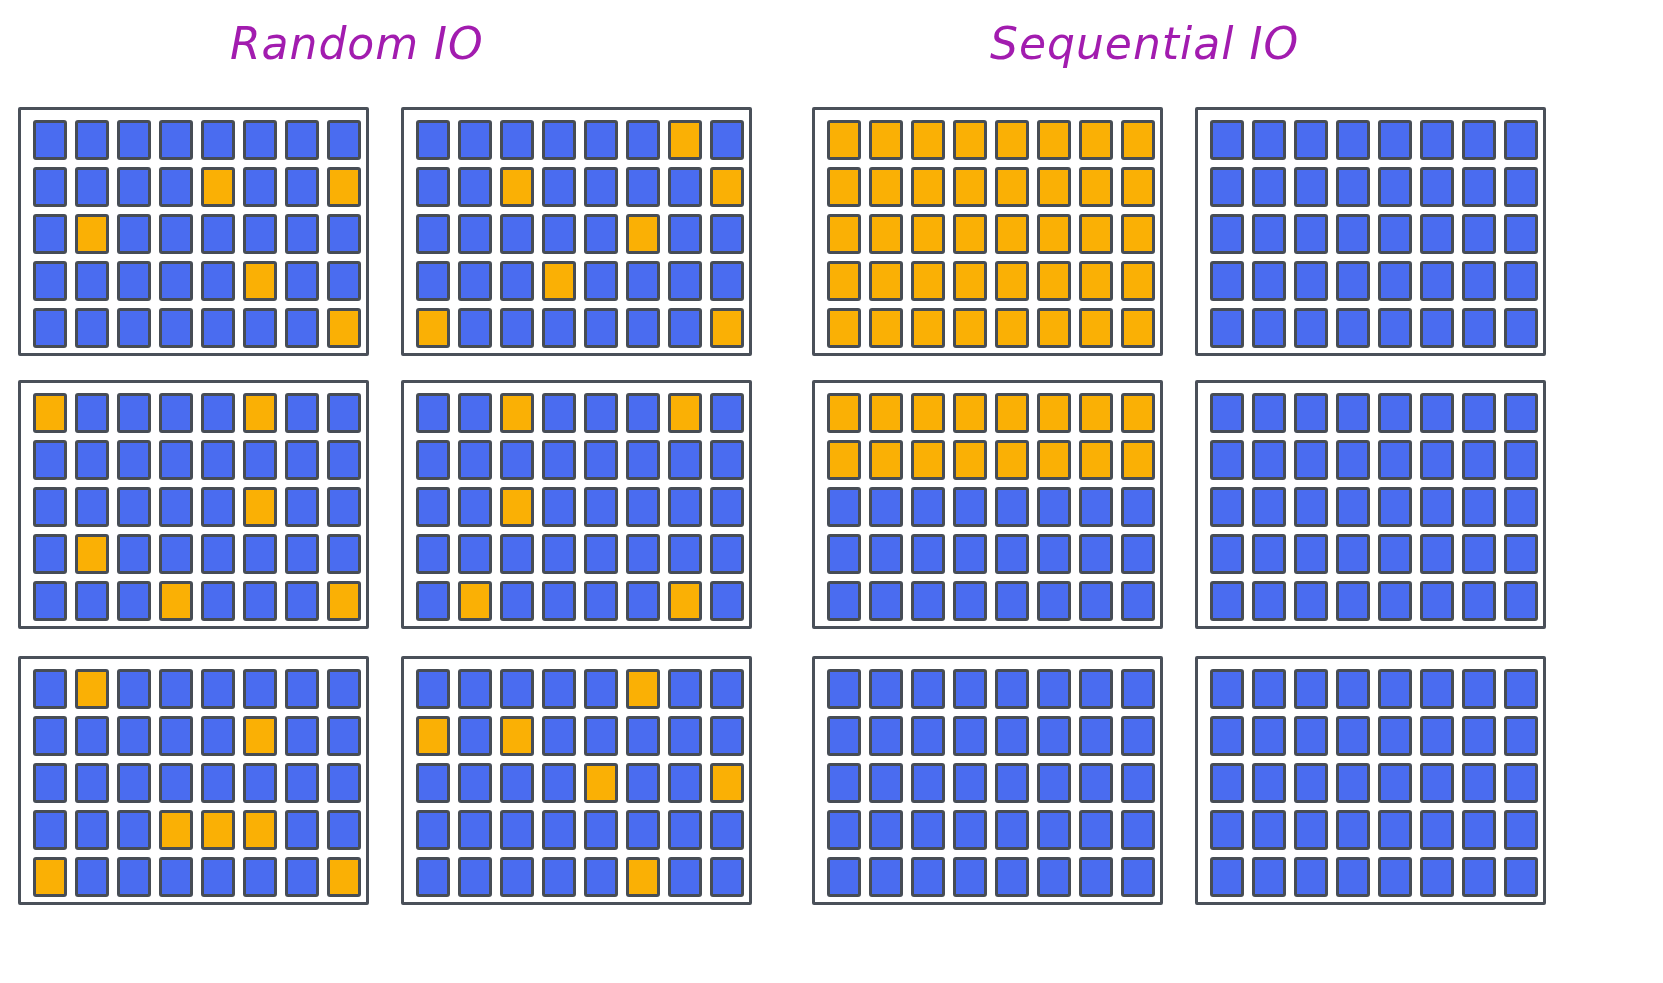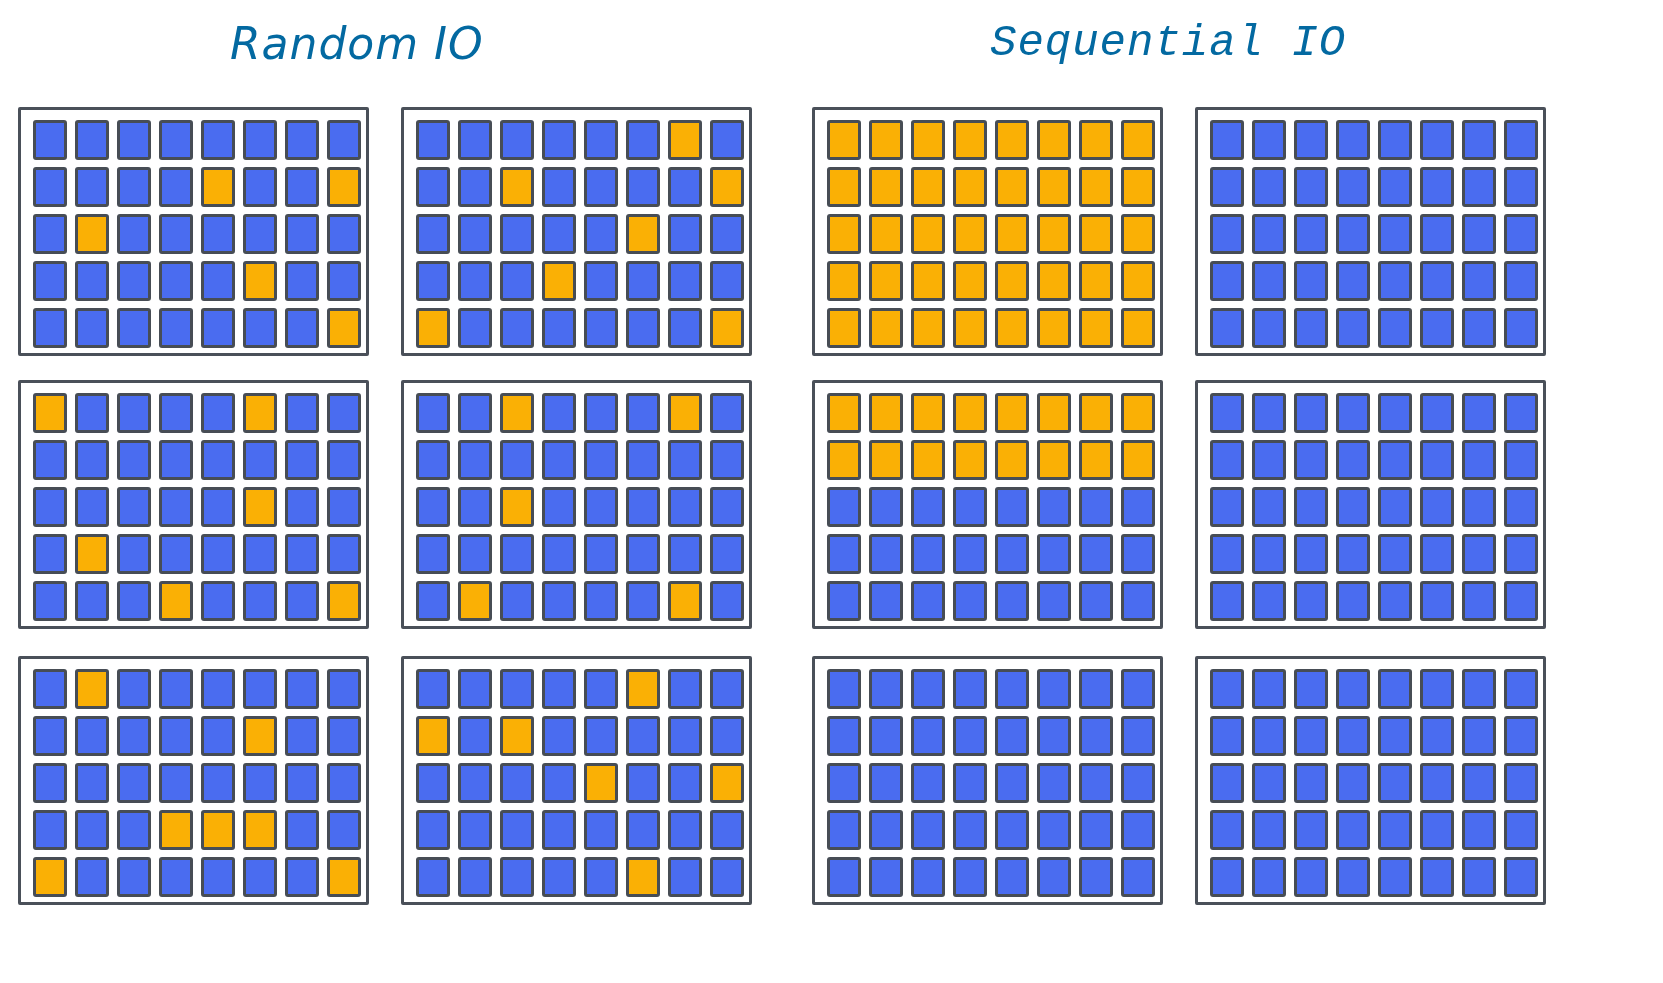--- a/index.html
+++ b/index.html
@@ -1,22 +1,22 @@
 <!DOCTYPE html>
 <html><head>
 <meta charset="utf-8">
 <style>
   html, body { margin: 0; padding: 0; background: #ffffff; }
   body { width: 1663px; height: 983px; position: relative; overflow: hidden;
          font-family: "DejaVu Sans", sans-serif; }
-  .title { position: absolute; top: 18px; font-size: 44px; color: #0369a1;
+  .title { position: absolute; top: 18px; font-size: 44px; color: #a21caf;
            font-family: "DejaVu Sans", sans-serif; font-weight: normal;
            letter-spacing: 1px; font-style: italic; }
   #title-random { left: 230px; }
-  #title-seq { left: 990px; font-family: Liberation Mono, monospace; }
+  #title-seq { left: 990px; }
   .panel { position: absolute; width: 351px; height: 249px;
            border: 3px solid #4a5059; border-radius: 2px; background: #fff; box-sizing: border-box; }
   .grid { position: absolute; left: 12px; top: 10px;
           display: grid; grid-template-columns: repeat(8, 34px); grid-template-rows: repeat(5, 40px);
           column-gap: 8px; row-gap: 7px; }
   .cell { box-sizing: border-box; border: 3px solid #474d55; border-radius: 3px;
           background: #4a6cf0; }
   .cell.hit { background: #fab005; }
 </style>
 </head>

